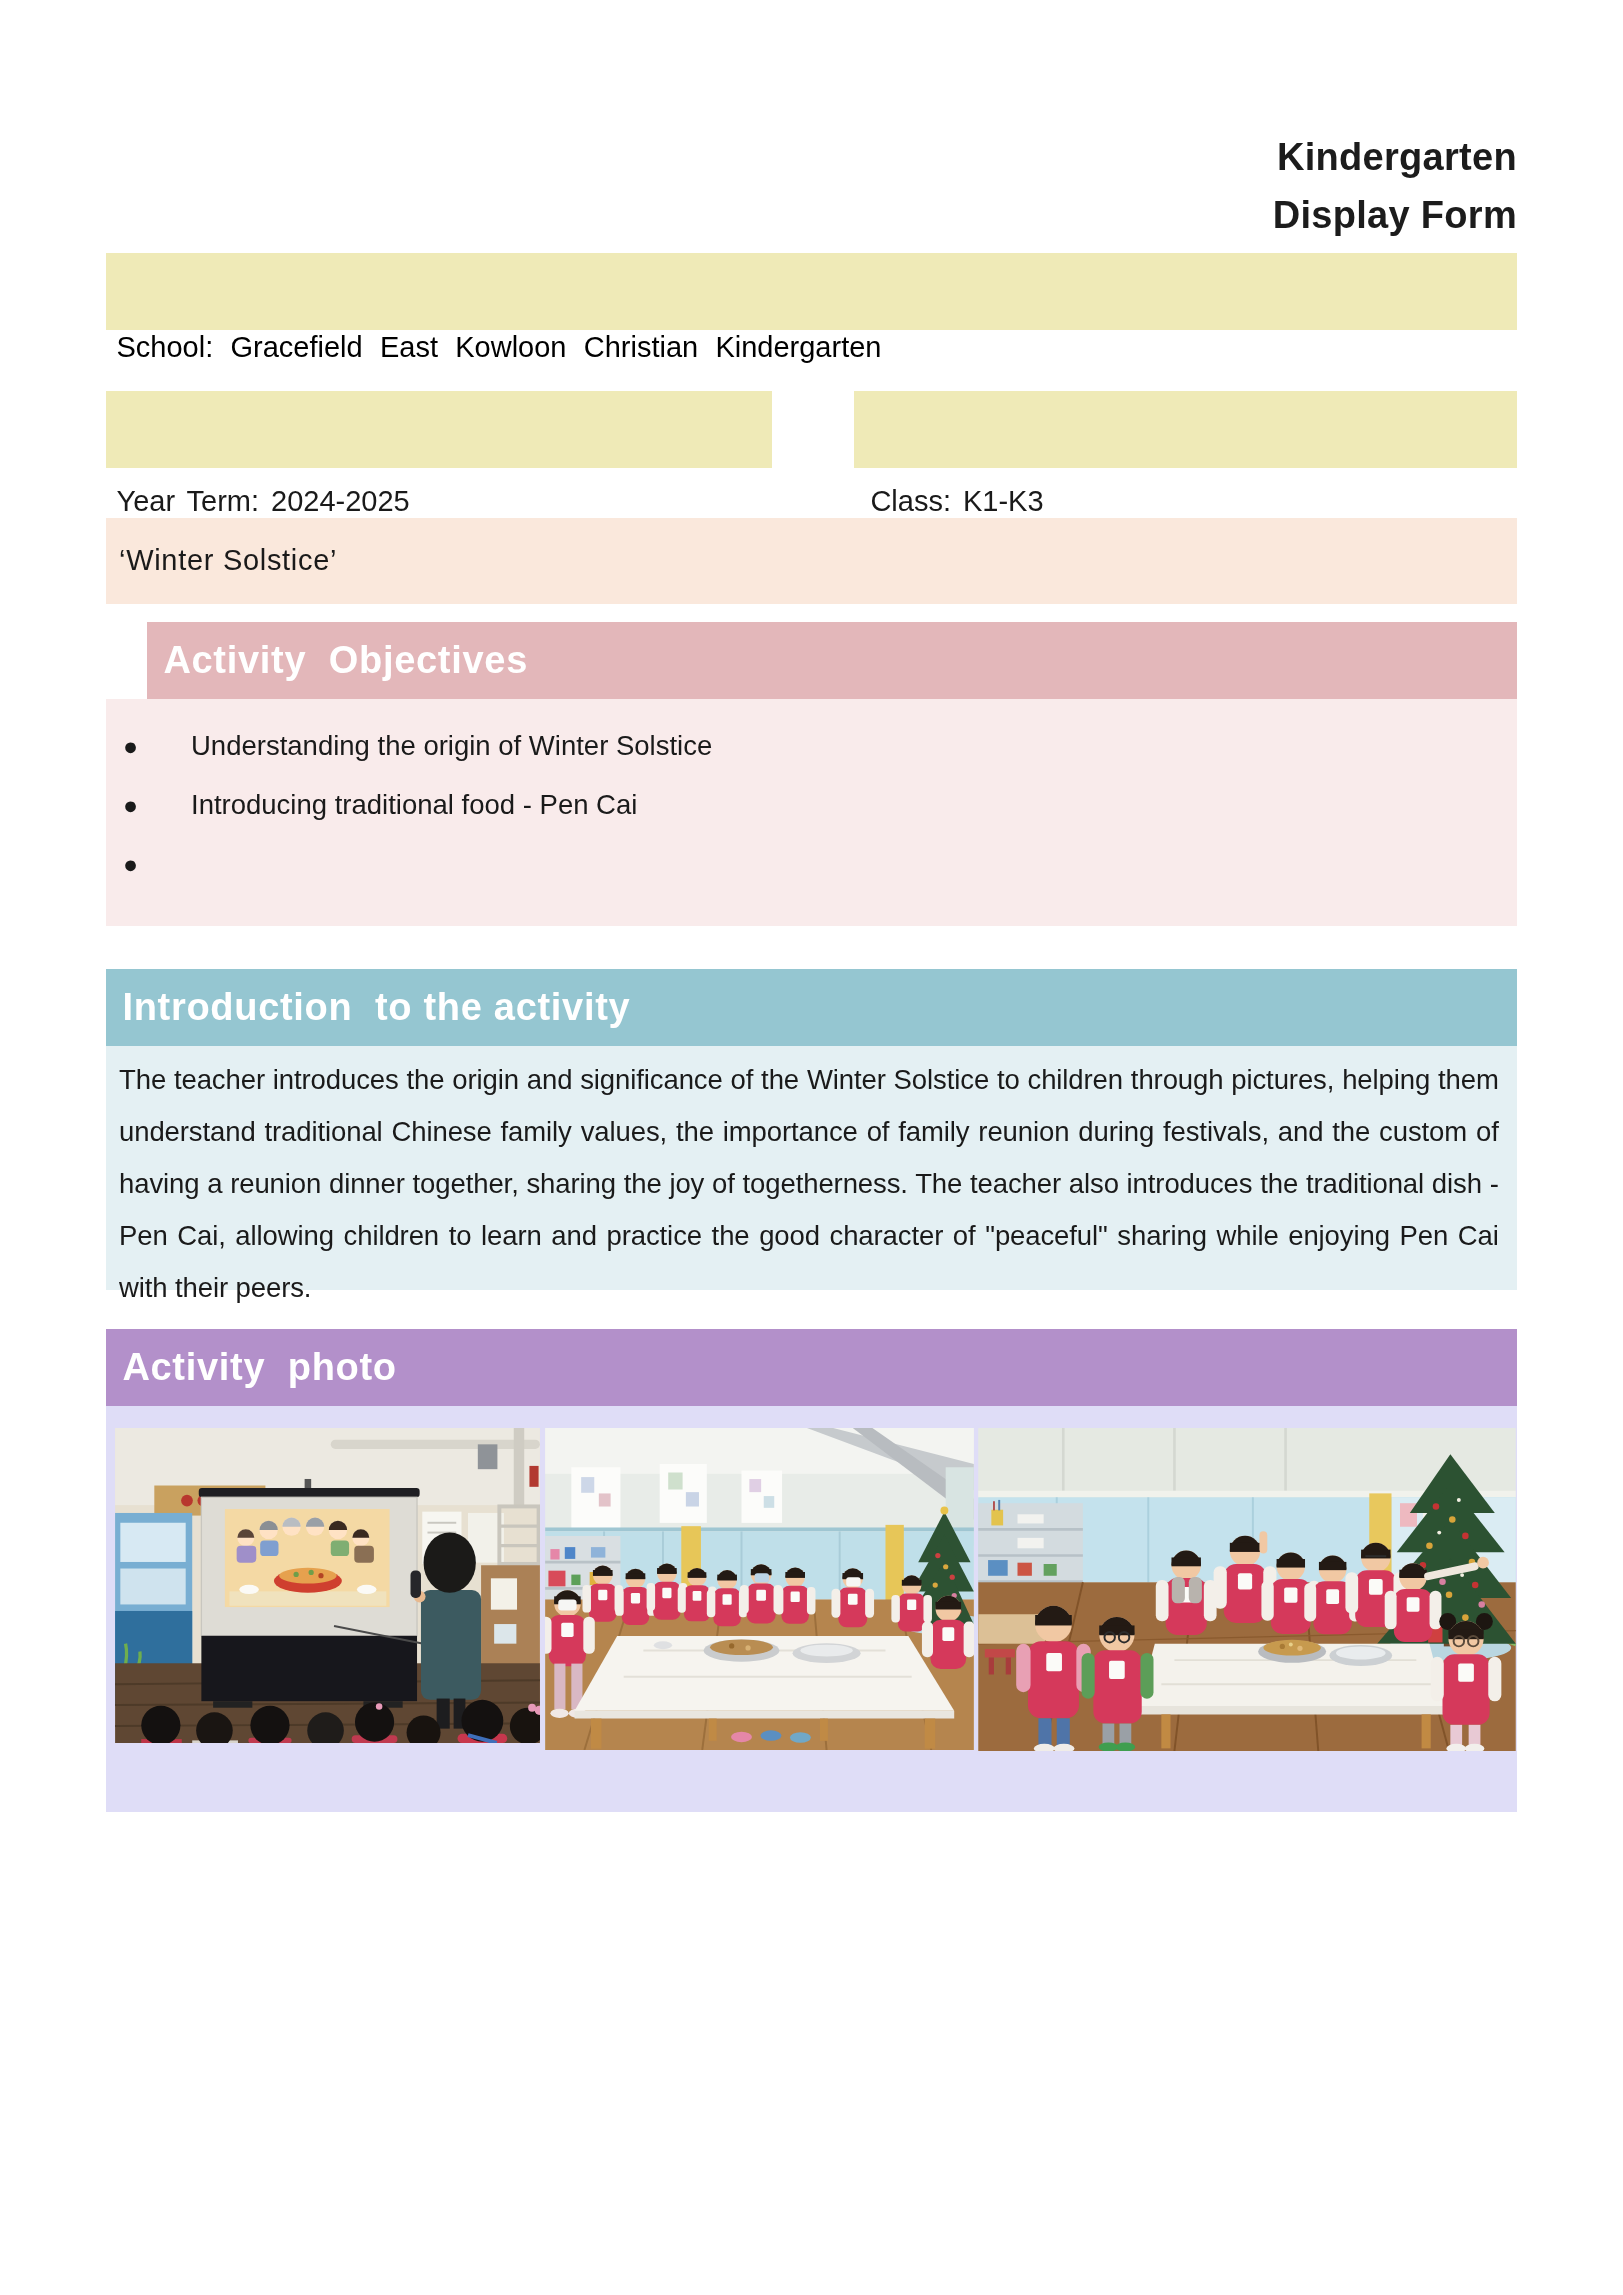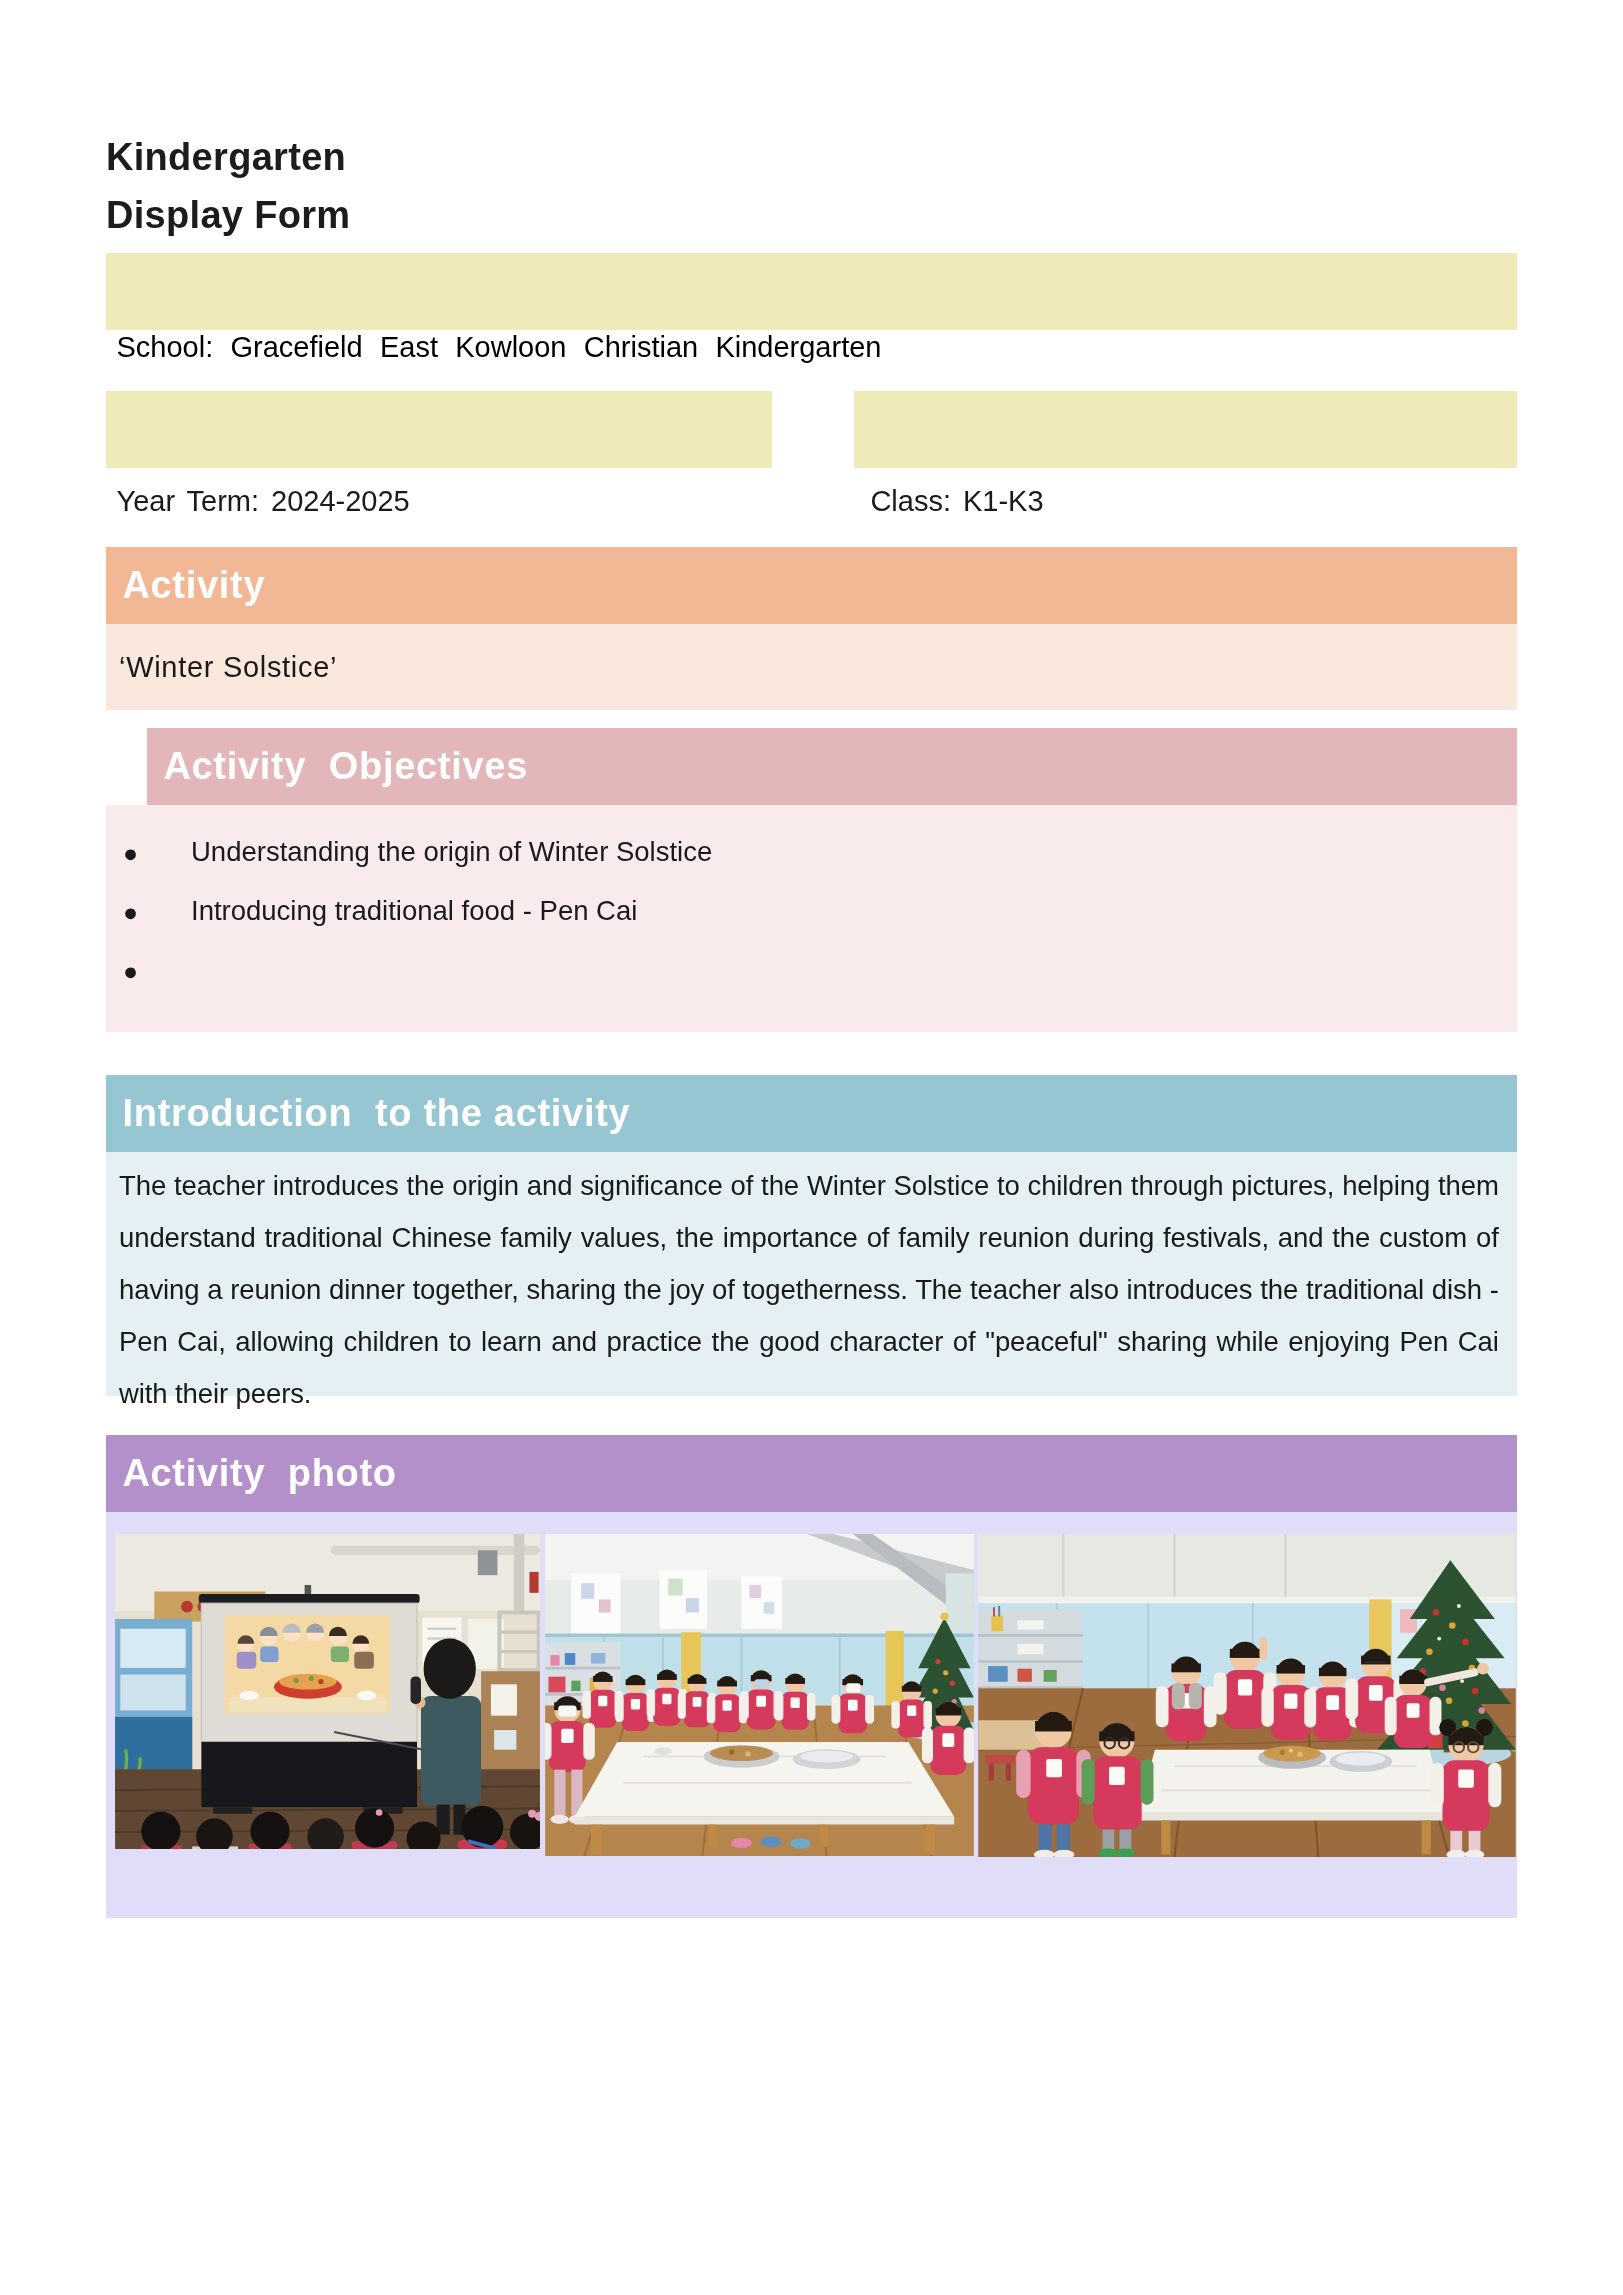--- a/index.html
+++ b/index.html
@@ -8,21 +8,21 @@
     position:relative;
     width:1623px; height:2295px;
     background:#ffffff;
     font-family:"Liberation Sans", sans-serif;
     color:#1a1a1a;
     overflow:hidden;
   }
   .content { width:1411px; margin:0 auto; padding-top:128px; }
 
   
-  .title-block { text-align:left; font-weight:bold; font-size:38px; line-height:58px; color:#1c1c1c; letter-spacing:0.3px; }
+  .title-block { text-align:right; font-weight:bold; font-size:38px; line-height:58px; color:#1c1c1c; letter-spacing:0.3px; }
 
   
   .bar-full { margin-top:8.5px; height:77px; background:#efeab7; }
   .field-line { padding-left:10.5px; font-size:29px; line-height:34px; color:#000; word-spacing:9.2px; }
   .bars-row { margin-top:27.5px; display:flex; }
   .bar-left { width:666px; height:77px; background:#efeab7; }
   .bar-gap { width:82px; }
   .bar-right { flex:1; height:77px; background:#efeab7; }
   .labels-row { margin-top:15.7px; display:flex; font-size:29px; line-height:34px; }
   .label-left { width:666px; padding-left:10.5px; word-spacing:3.9px; }
@@ -73,23 +73,20 @@
       <div class="label-left">
         <span>Year Term:</span>
         <span>2024-2025</span>
       </div>
       <div class="label-right">
         <span>Class:</span>
         <span>K1-K3</span>
       </div>
     </div>
 
-    <div class="band band-activity">
-      <span>Activity</span>
-    </div>
     <div class="panel-activity">
       <span>‘Winter Solstice’</span>
     </div>
 
     <div class="band band-objectives">
       <span>Activity  Objectives</span>
     </div>
     <div class="panel-objectives">
       <ul>
         <li>

